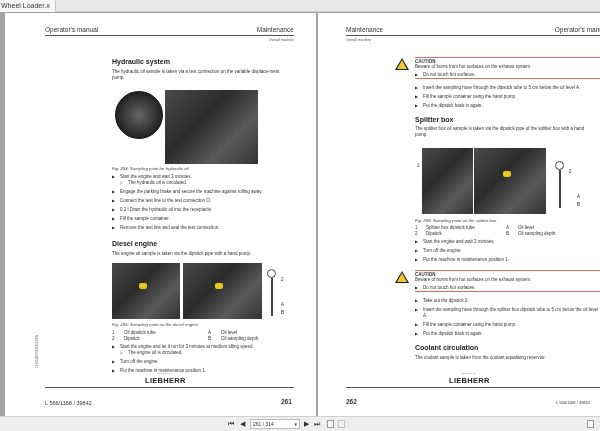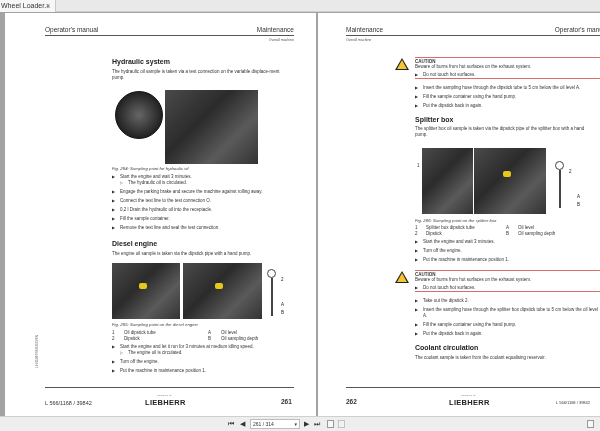--- a/index.html
+++ b/index.html
@@ -24,21 +24,21 @@
 .leg{position:absolute;font-size:4.5px;color:#333;line-height:6px}
 .img{position:absolute;background:linear-gradient(135deg,#4a4a4a,#2b2b2b 40%,#5a5a5a 70%,#333);overflow:hidden}
 .img.y:after{content:"";position:absolute;width:8px;height:6px;background:#e8c61a;border-radius:2px;left:40%;top:35%}
 .circ{position:absolute;border-radius:50%;background:radial-gradient(circle,#666,#222 70%);border:1px solid #111}
 .caution{position:absolute;border-top:1px solid #d86b6b;border-bottom:1px solid #d86b6b}
 .warn{position:absolute;width:0;height:0;border-left:7px solid transparent;border-right:7px solid transparent;border-bottom:12px solid #222}
 .warn:after{content:"";position:absolute;left:-5px;top:2px;border-left:5px solid transparent;border-right:5px solid transparent;border-bottom:9px solid #f2c531}
 .ftline{position:absolute;top:374px;height:1px;background:#555}
 .ft{position:absolute;top:387px;font-size:5.5px;color:#333}
 .pnum{position:absolute;top:385px;font-size:6.5px;font-weight:bold;color:#333}
-.logo{position:absolute;top:385px;font-size:7.5px;font-weight:bold;letter-spacing:.3px;color:#222}
+.logo{position:absolute;top:363px;font-size:7.5px;font-weight:bold;letter-spacing:.3px;color:#222}
 .logo small{position:absolute;top:-4px;left:12px;font-size:2.5px;font-weight:normal;color:#666}
 .vert{position:absolute;font-size:3px;color:#666;transform:rotate(-90deg);transform-origin:left top;white-space:nowrap}
 .dip{position:absolute}
 .dip .ring{position:absolute;left:0;top:0;width:9px;height:9px;border:1.5px solid #444;border-radius:50%}
 .dip .rod{position:absolute;left:3.5px;top:9px;width:2px;height:38px;border:1px solid #444}
 .dip .lbl{position:absolute;font-size:4.5px;color:#222}
 #navbar{position:absolute;left:0;top:416px;width:600px;height:15px;background:#eeeeee;border-top:1px solid #cfcfcf}
 .nb{position:absolute;top:3px;font-size:7px;color:#333;cursor:pointer}
 #pagebox{position:absolute;left:250px;top:2px;width:50px;height:10px;border:1px solid #bdbdbd;background:#fff;font-size:5px;line-height:9px;padding-left:2px;color:#333}
 #pagebox .dd{position:absolute;right:2px;top:0;font-size:5px}

